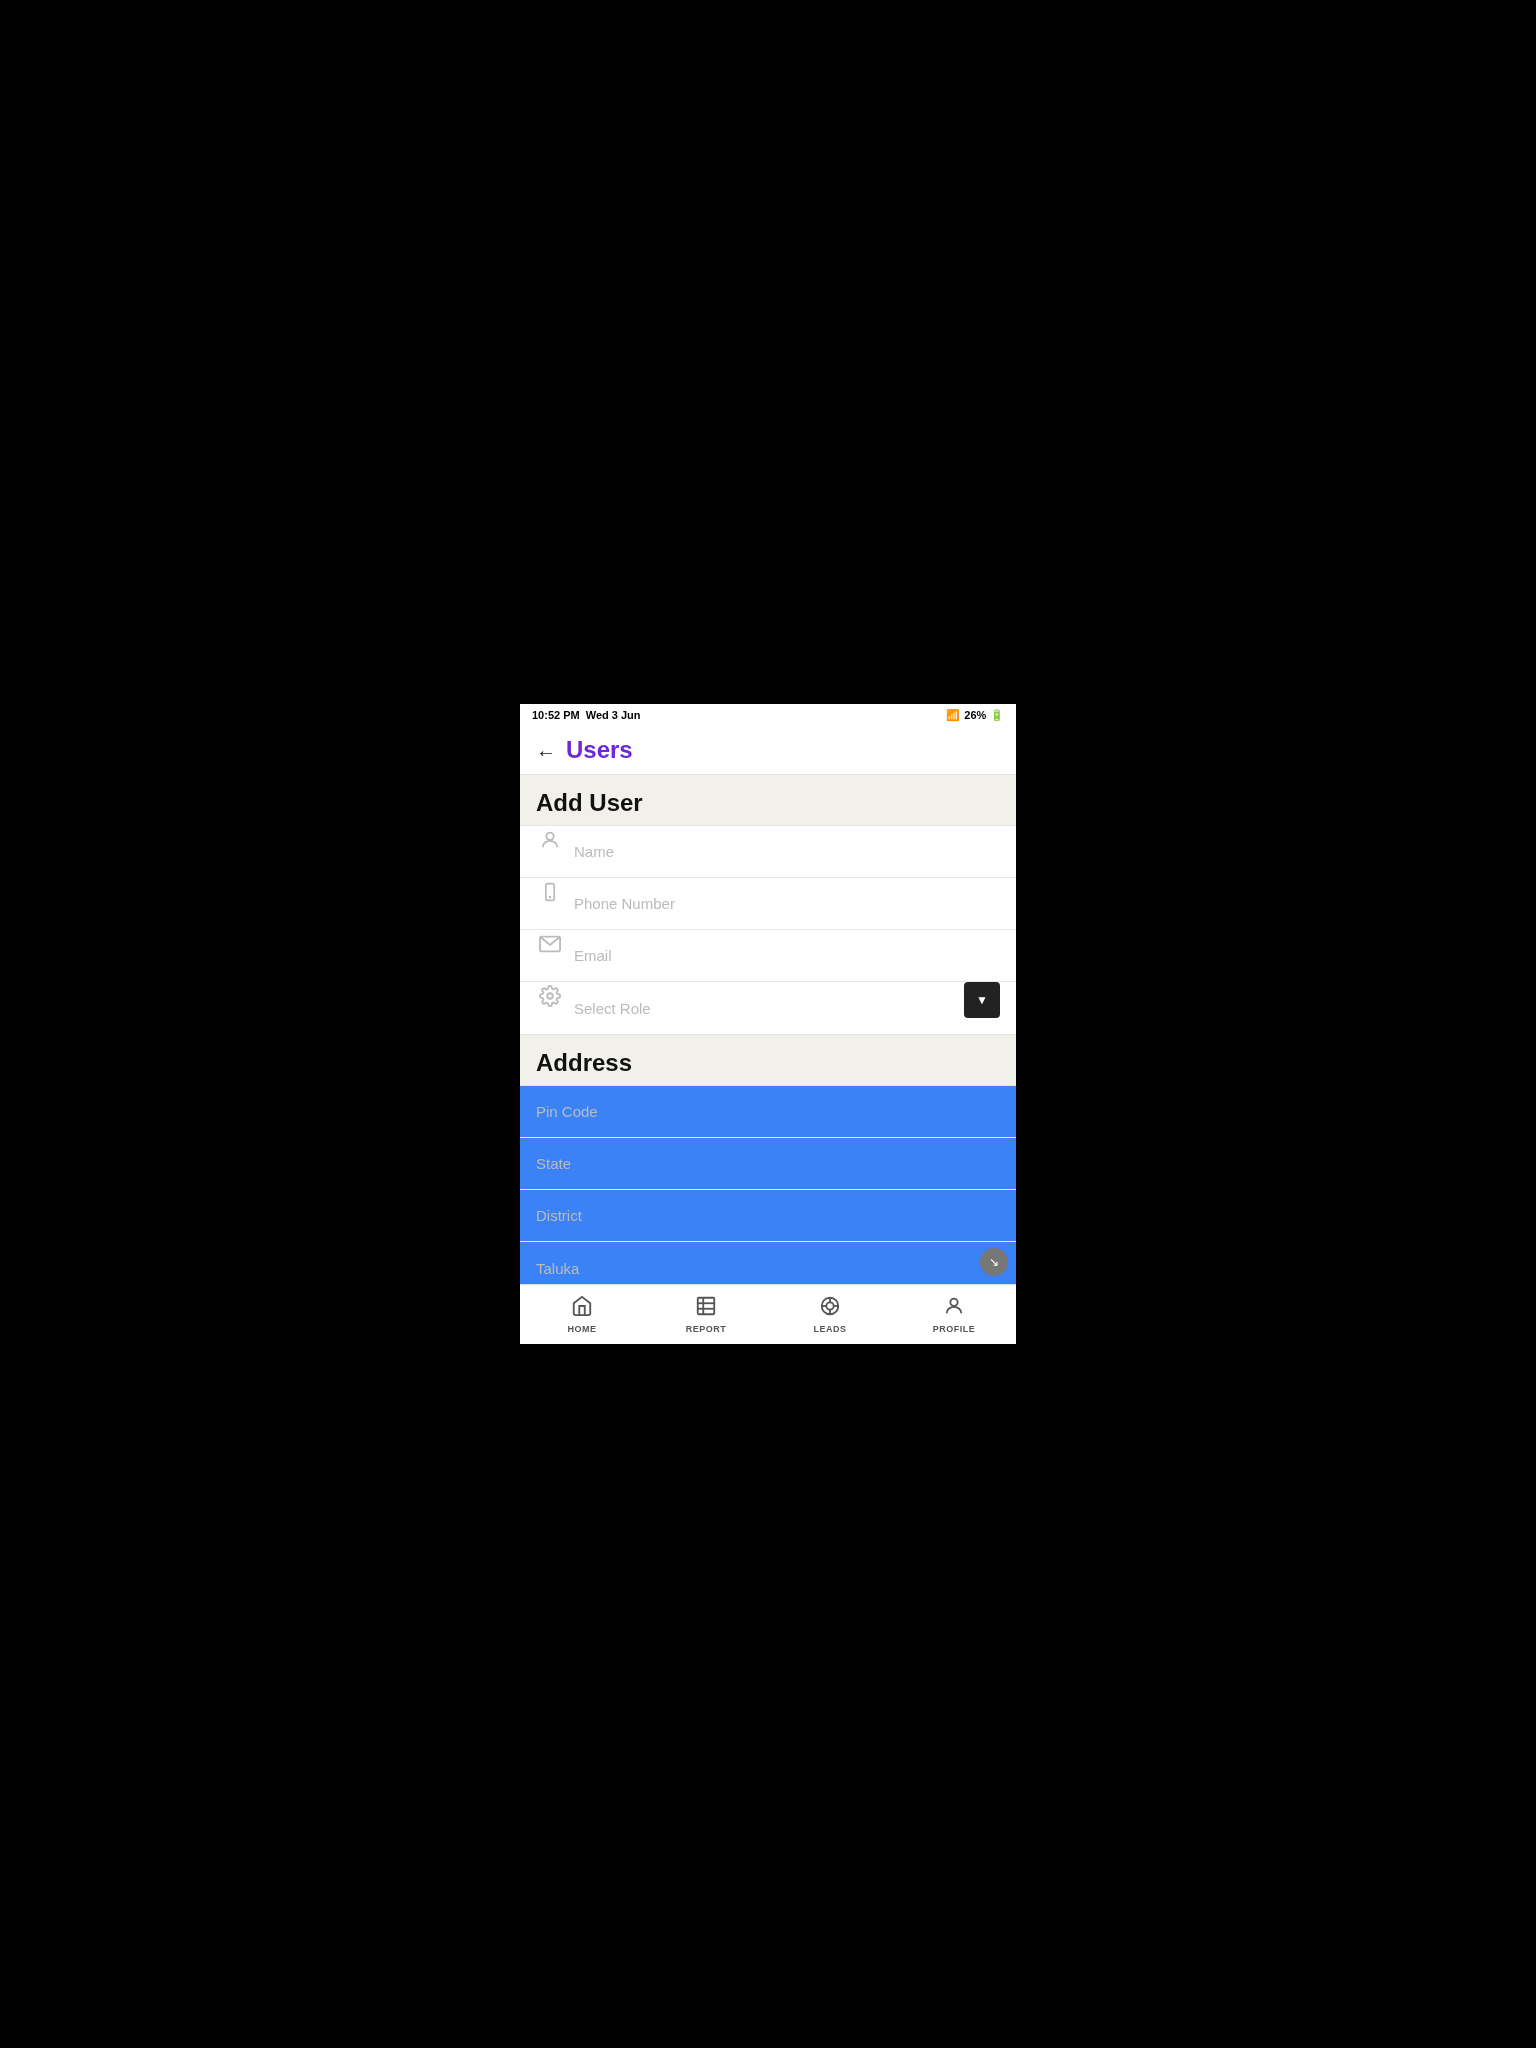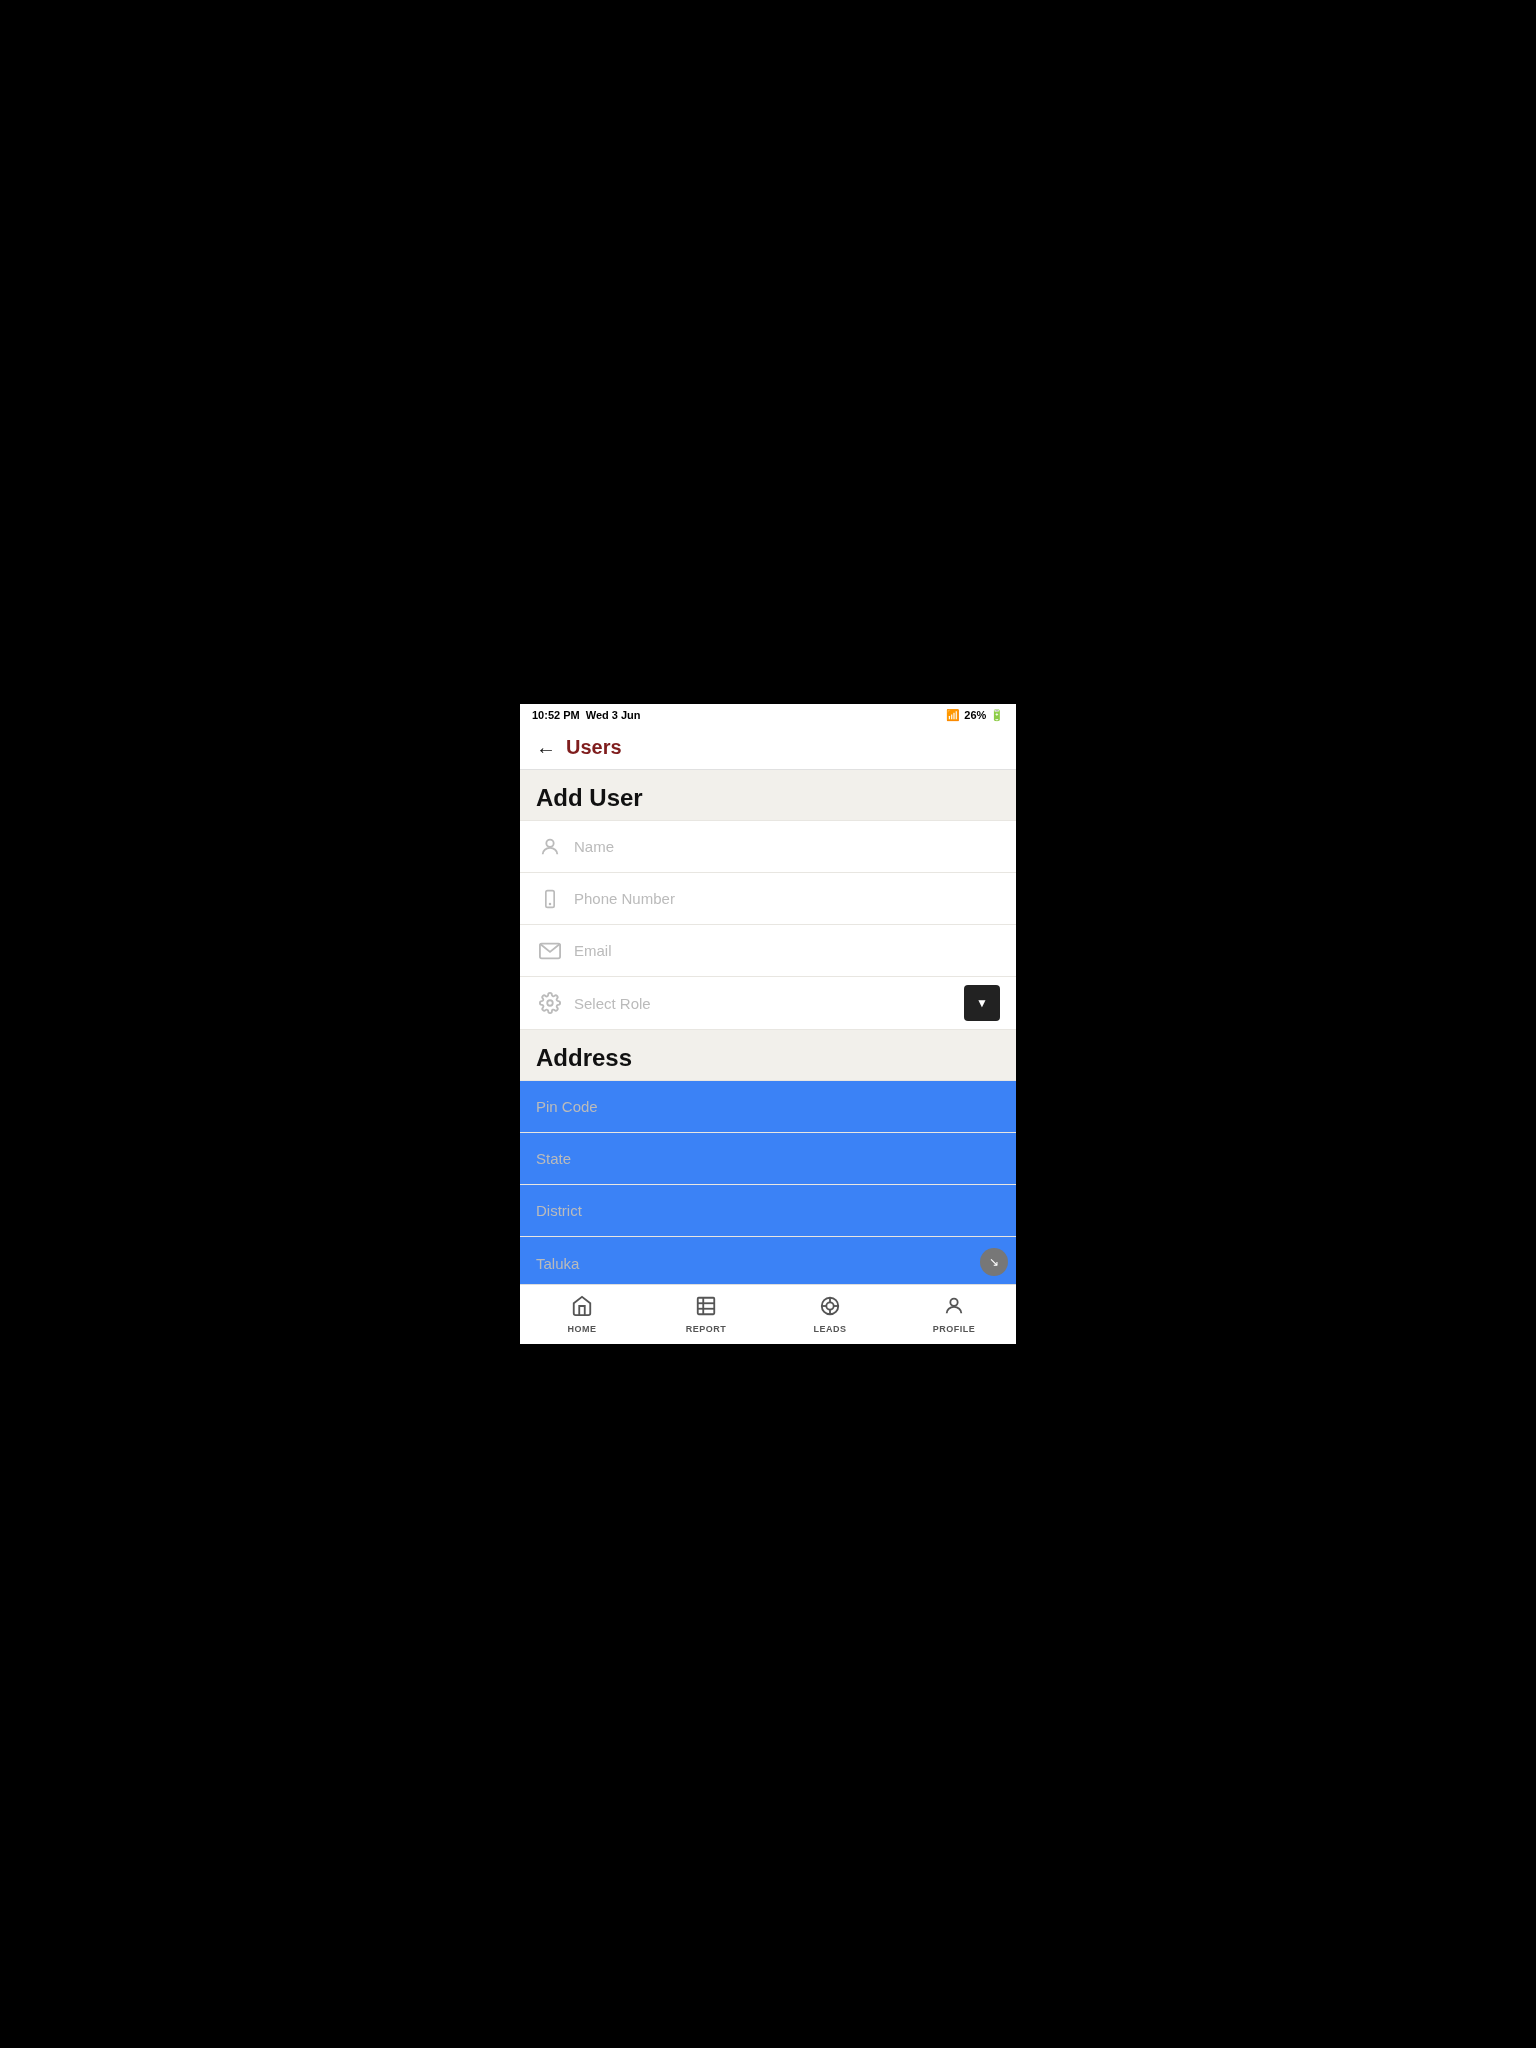--- a/index.html
+++ b/index.html
@@ -73,23 +73,23 @@
       border: none;
       cursor: pointer;
       font-size: 20px;
       font-weight: bold;
       color: #111;
       display: flex;
       align-items: center;
     }
 
     .header-title {
-      font-size: 20px;
+      font-size: 24px;
       font-weight: 700;
-      color: #7f1d1d;
+      color: #6d28d9;
     }
 
     .scroll-content {
       flex: 1;
       overflow-y: auto;
       padding-bottom: 60px;
     }
 
     .section-header {
       padding: 14px 16px 8px 16px;
@@ -100,21 +100,21 @@
     }
 
     .form-section {
       background: #fff;
       border-top: 1px solid #e8e6e1;
       border-bottom: 1px solid #e8e6e1;
     }
 
     .form-field {
       display: flex;
-      align-items: center;
+      align-items: flex-start;
       padding: 0 16px;
       border-bottom: 1px solid #e8e6e1;
       background: #fff;
       height: 52px;
     }
 
     .form-field:last-child {
       border-bottom: none;
     }
 

